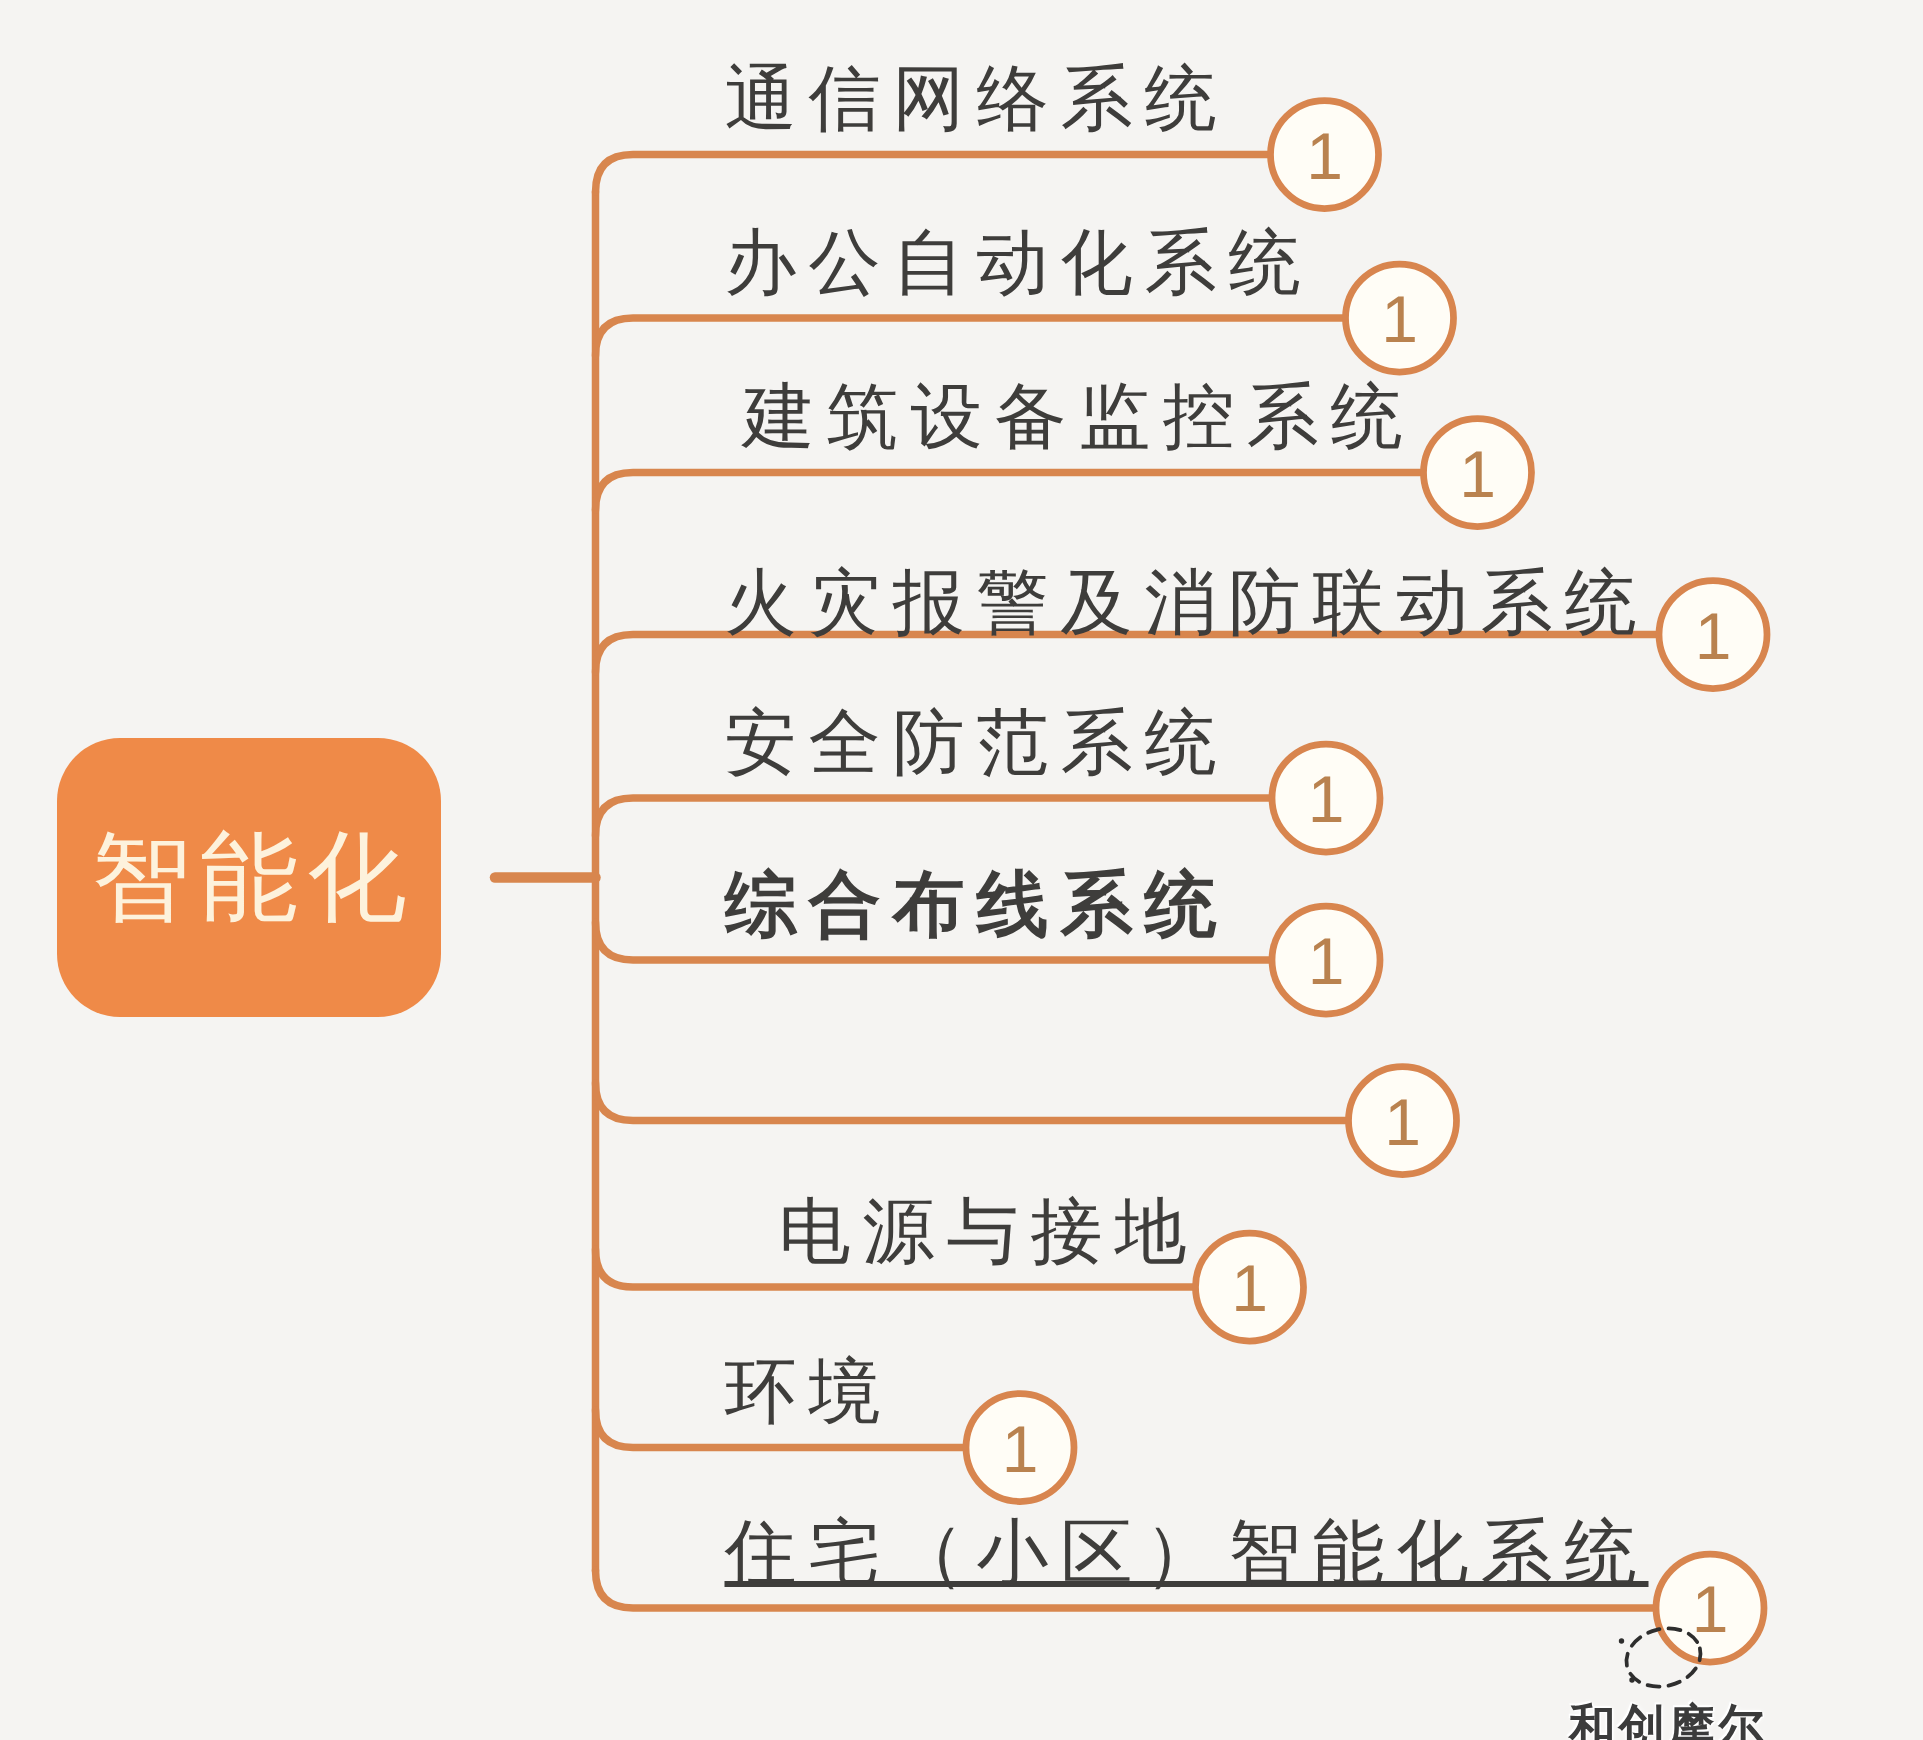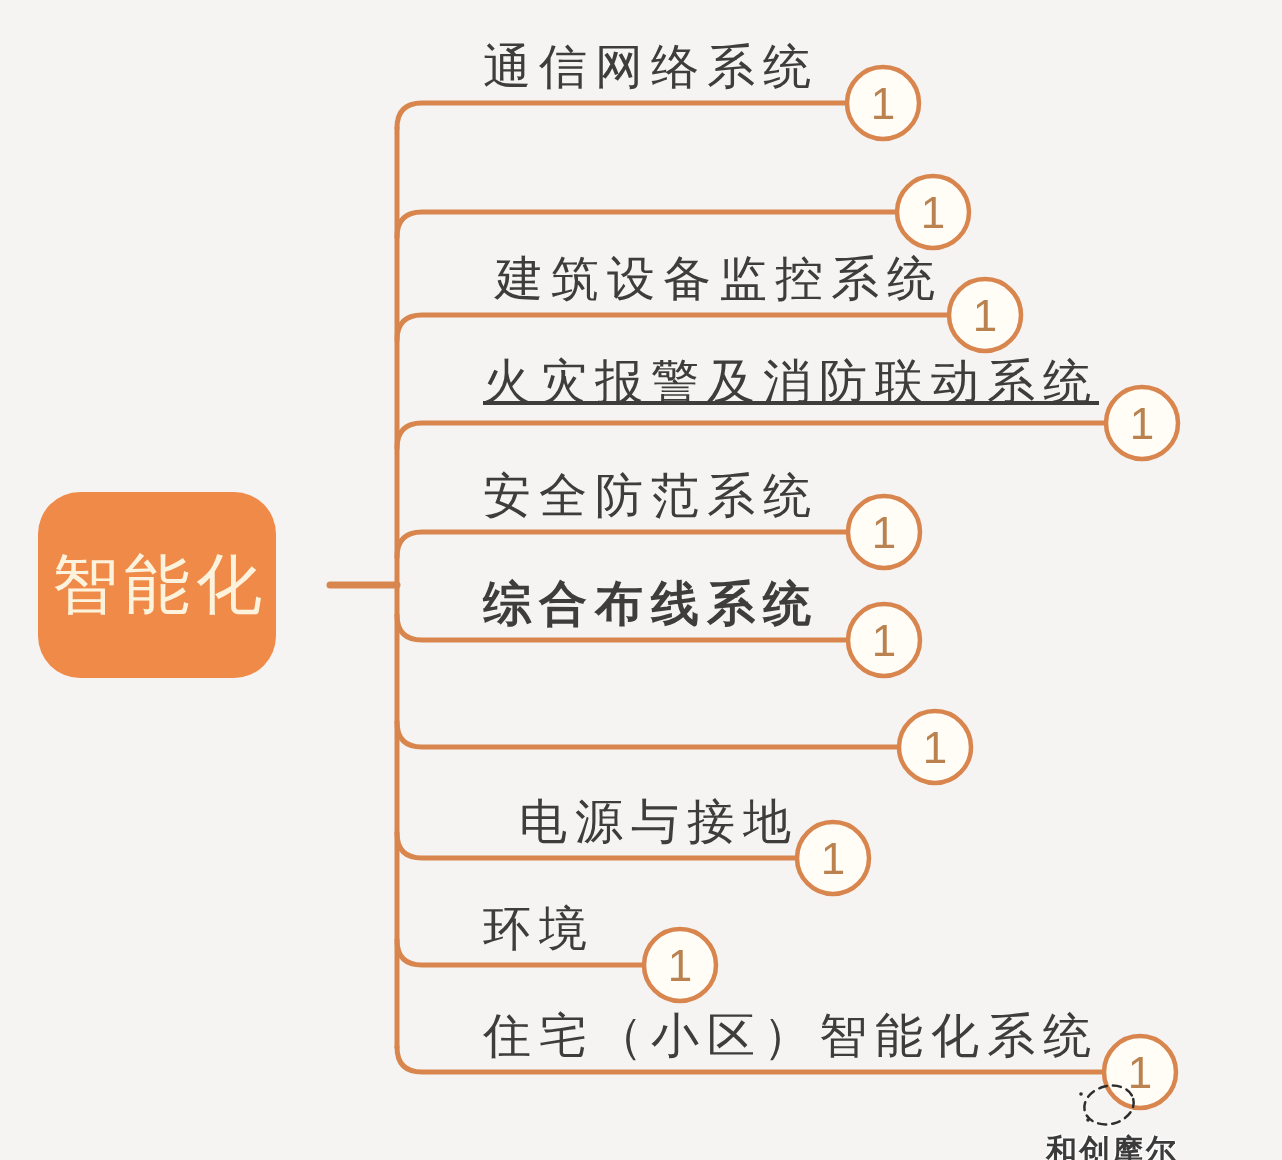--- a/index.html
+++ b/index.html
@@ -18,21 +18,21 @@
   .stage svg.wires {
     position: absolute;
     left: 0;
     top: 0;
   }
   
   .root-node {
     position: absolute;
     left: 38px;
     top: 492px;
-    width: 238px;
+    width: 256px;
     height: 186px;
     background: #ef8a48;
     border-radius: 42px;
     display: flex;
     align-items: center;
     justify-content: center;
   }
   .root-node span {
     color: #fdf2dc;
     font-size: 66px;
@@ -49,27 +49,27 @@
     line-height: 56px;
     font-size: 48px;
     font-weight: 500;
     letter-spacing: 8px;
     color: #3e3d3b;
     white-space: nowrap;
   }
   .b0 { top: 39px; }
   .b1 { top: 148px; }
   .b2 { top: 251px; margin-left: 12px; }
-  .b3 { top: 354px; text-decoration: underline; }
+  .b3 { top: 375px; }
   .b4 { top: 468px; }
   .b5 { top: 576px; font-weight: bold; }
   .b6 { top: 683px; }
   .b7 { top: 794px; margin-left: 36px; }
   .b8 { top: 901px; }
-  .b9 { top: 1008px; }
+  .b9 { top: 1008px; text-decoration: underline; }
   
   .badge-digit {
     font-family: "Liberation Sans", sans-serif;
     font-size: 44px;
     fill: #b9824f;
   }
   
   .watermark {
     position: absolute;
     left: 1038px;
@@ -135,20 +135,21 @@
       <text class="badge-digit" x="680" y="981">1</text>
       <text class="badge-digit" x="1140" y="1088">1</text>
     </g>
   </svg>
 
   <div class="root-node">
     <span>智能化</span>
   </div>
 
   <div class="label b0">通信网络系统</div>
+  <div class="label b1">办公自动化系统</div>
   <div class="label b2">建筑设备监控系统</div>
   <div class="label b3">火灾报警及消防联动系统</div>
   <div class="label b4">安全防范系统</div>
   <div class="label b5">综合布线系统</div>
   <div class="label b7">电源与接地</div>
   <div class="label b8">环境</div>
   <div class="label b9">住宅（小区）智能化系统</div>
 
   <div class="watermark">
     <svg width="64" height="50" viewBox="0 0 64 50">

